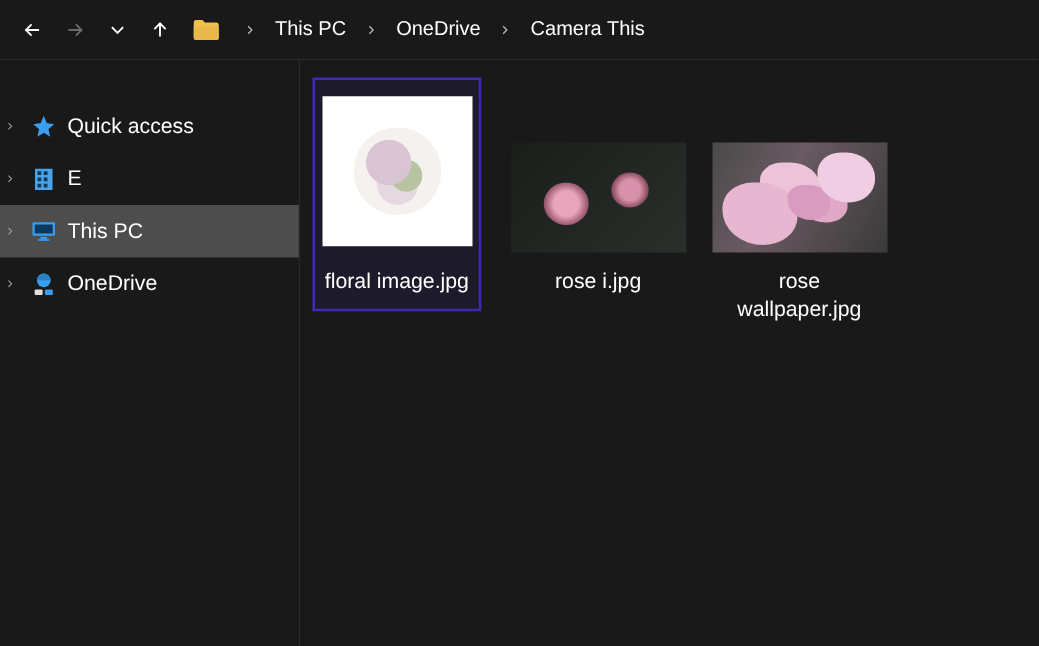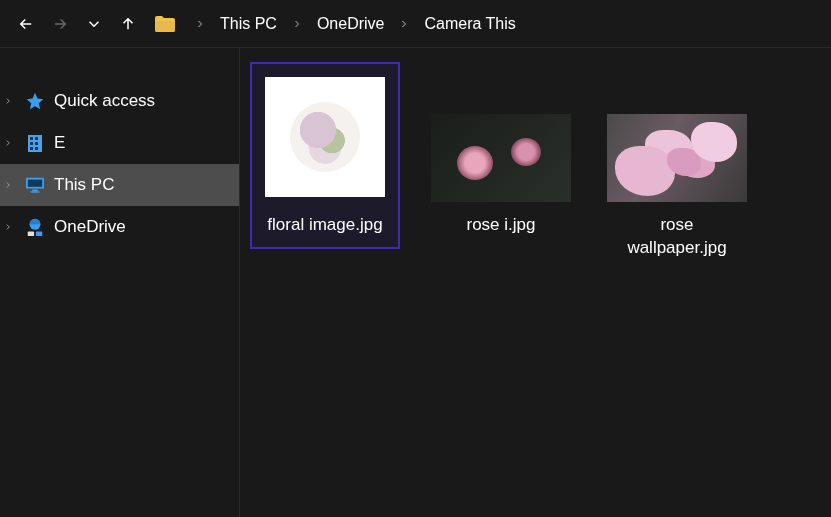--- a/index.html
+++ b/index.html
@@ -58,21 +58,21 @@
 .tree-icon { width: 22px; display:flex; align-items:center; justify-content:center;}
 
 .content {
   flex: 1;
   padding: 14px 10px;
   display: flex;
   align-items: flex-start;
   gap: 26px;
 }
 .file {
-  width: 150px;
+  width: 135px;
   display: flex; flex-direction: column; align-items: center;
   padding: 8px 6px 10px;
   border: 2px solid transparent;
 }
 .file.selected { border: 2px solid #3f2bb3; background: rgba(63,43,179,0.12);}
 .thumb {
   width: 130px; height: 130px;
   display: flex; align-items: center; justify-content: center;
   margin-bottom: 12px;
 }

